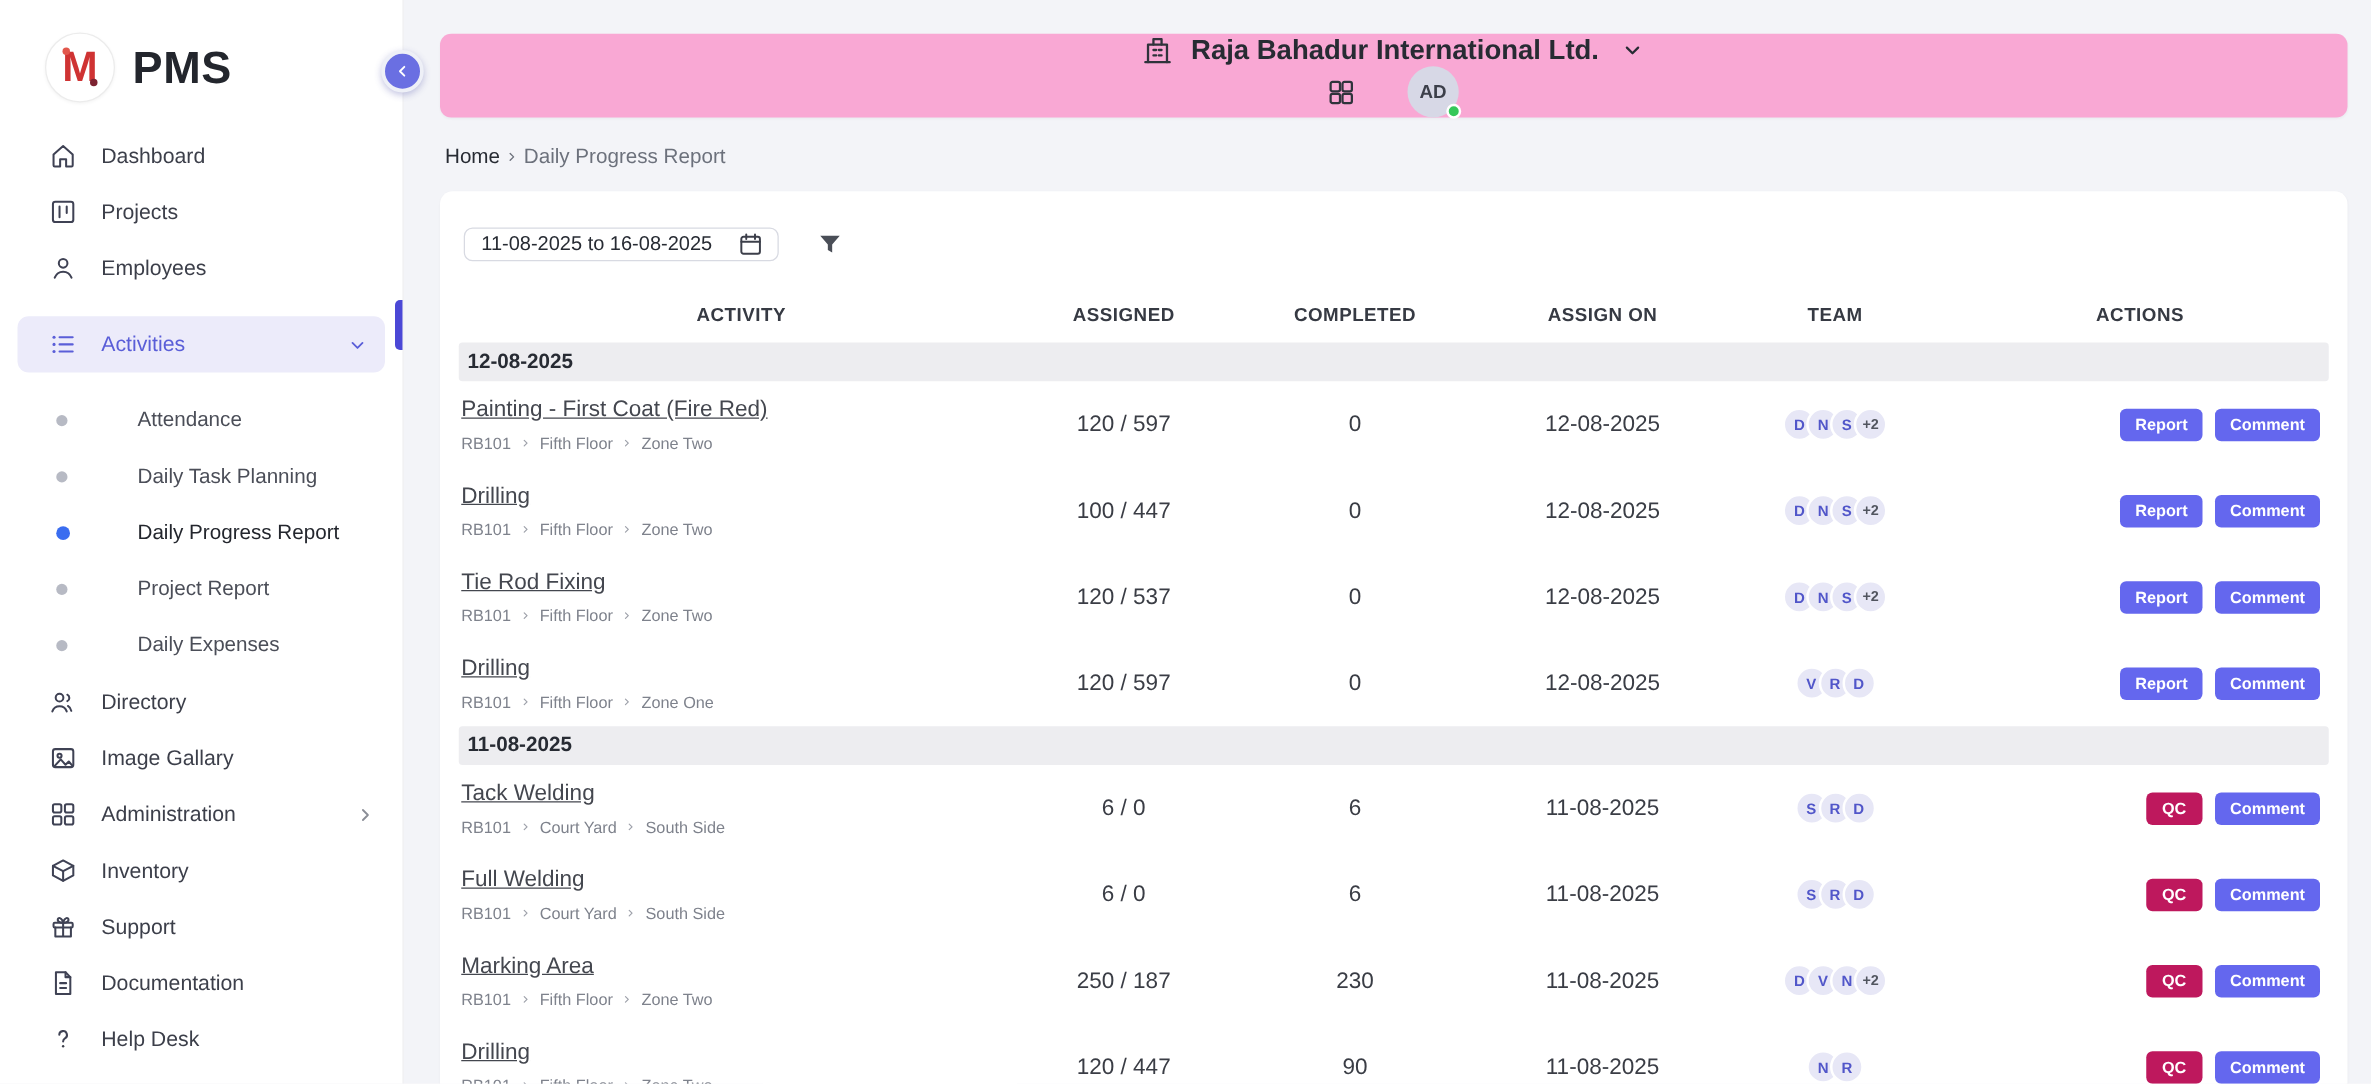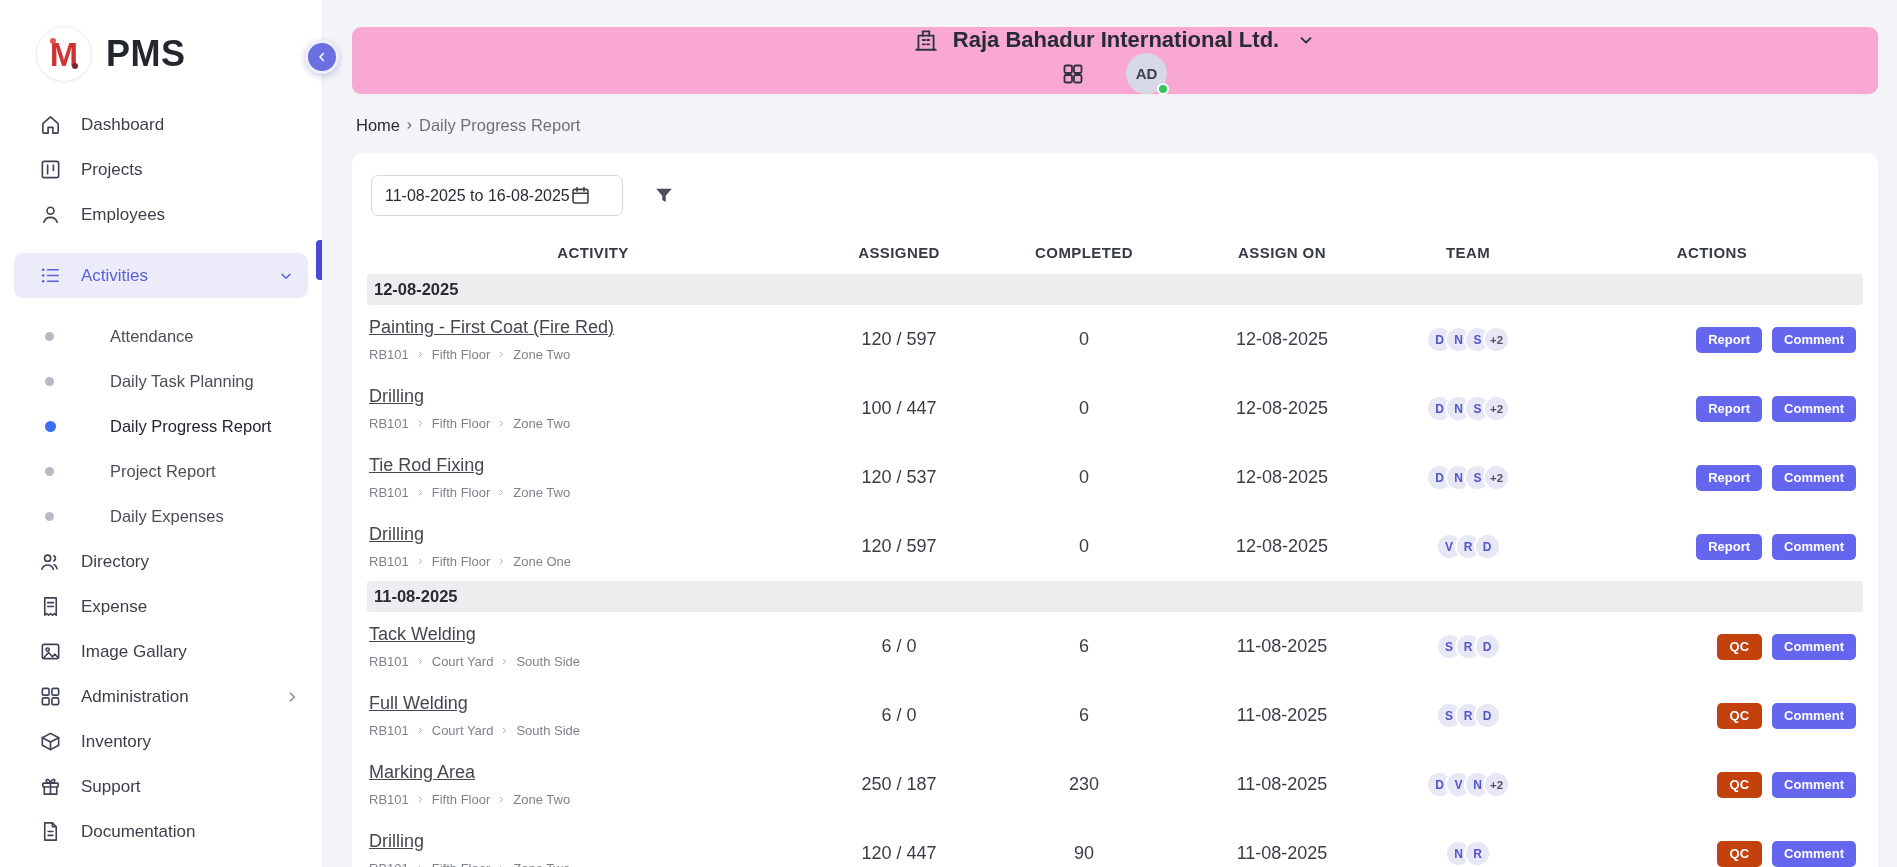--- a/index.html
+++ b/index.html
@@ -92,22 +92,22 @@
   .breadcrumb .bc-current { color:#6c717c; }
   .breadcrumb svg { width:11px; height:11px; stroke:#6c717c; fill:none; stroke-width:2.4; stroke-linecap:round; stroke-linejoin:round; }
 
   .card {
     background:#fff; border-radius:10px; padding:22px 15px 0 15px; height:760px;
     box-shadow:0 1px 2px rgba(16,24,40,.04);
   }
 
   .filters-row { display:flex; align-items:center; gap:30px; padding:0 4px; height:41px; }
   .date-input {
-    width:252px; height:41px; border:1px solid #d8dae2; border-radius:7px;
-    display:flex; align-items:center; justify-content:flex-start;
+    width:252px; height:27px; border:1px solid #d8dae2; border-radius:7px;
+    display:flex; align-items:center; justify-content:space-between;
     padding:0 11px 0 13px; font-size:16px; color:#272b33; cursor:pointer; background:#fff;
   }
   .date-input svg { width:21px; height:21px; stroke:#3c3f4a; fill:none; stroke-width:1.8; stroke-linecap:round; stroke-linejoin:round; }
   .filter-btn { display:flex; cursor:pointer; }
   .filter-btn svg { width:22px; height:22px; }
 
   .table { margin-top:14px; }
   .thead, .trow {
     display:grid;
     grid-template-columns:452px 160px 210px 186px 186px 302px;
@@ -133,21 +133,21 @@
     display:flex; align-items:center; justify-content:center; margin-left:-8px;
   }
   .chip:first-child { margin-left:0; }
   .chip.extra { color:#51555f; font-size:11.5px; }
   .cell-actions { display:flex; justify-content:flex-end; gap:10px; padding-right:7px; }
   .btn {
     height:26px; border:none; border-radius:5px; color:#fff; font-size:13px; font-weight:600;
     font-family:"Liberation Sans", sans-serif; padding:0 12px; cursor:pointer;
   }
   .btn.primary, .btn.comment { background:#6467ee; }
-  .btn.qc { background:#c2410c; padding:0 13px; }
+  .btn.qc { background:#be185d; padding:0 13px; }
 </style>
 </head>
 <body>
 
 <div class="app">
 
   <aside class="sidebar">
     <div class="logo-row">
       <div class="logo-badge">
         <span class="mletter">M</span>
@@ -228,29 +228,20 @@
 
       <div class="nav-item">
         <span class="nicon">
             <svg class="ni" viewBox="0 0 24 24">
               <circle cx="9" cy="8.5" r="3.2"></circle>
               <path d="M3 20c1-2.8 3.2-4.3 6-4.3s5 1.5 6 4.3"></path>
               <path d="M15.5 6a3 3 0 0 1 0 5.4M18.8 19.5c-.4-1.9-1.4-3.3-2.8-4.1"></path>
             </svg>
           </span>
         <span>Directory</span>
-      </div>
-      <div class="nav-item">
-        <span class="nicon">
-            <svg class="ni" viewBox="0 0 24 24">
-              <path d="M6 3h12v18l-2-1.5L14 21l-2-1.5L10 21l-2-1.5L6 21z"></path>
-              <path d="M9 8h6M9 12h6"></path>
-            </svg>
-          </span>
-        <span>Expense</span>
       </div>
       <div class="nav-item">
         <span class="nicon">
             <svg class="ni" viewBox="0 0 24 24">
               <rect x="3.5" y="4.5" width="17" height="15" rx="2"></rect>
               <circle cx="9" cy="10" r="1.7"></circle>
               <path d="M5 18.5l5-5.5 4 4.5 2.7-2.7 2.8 3.2"></path>
             </svg>
           </span>
         <span>Image Gallary</span>

